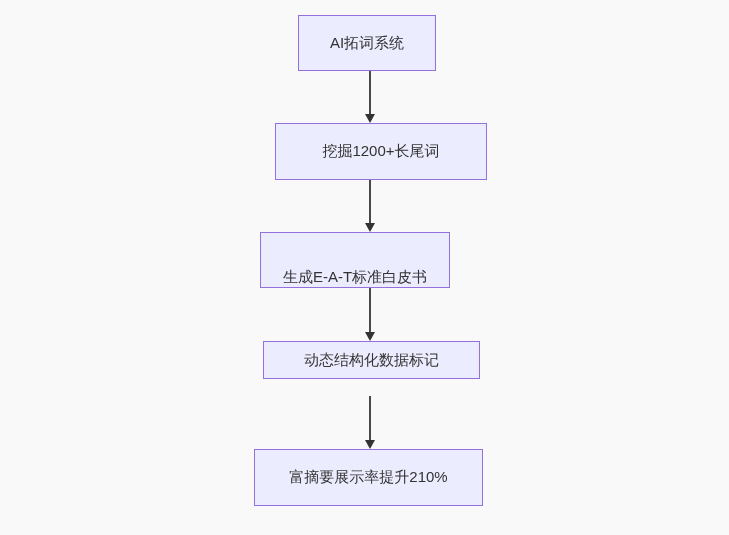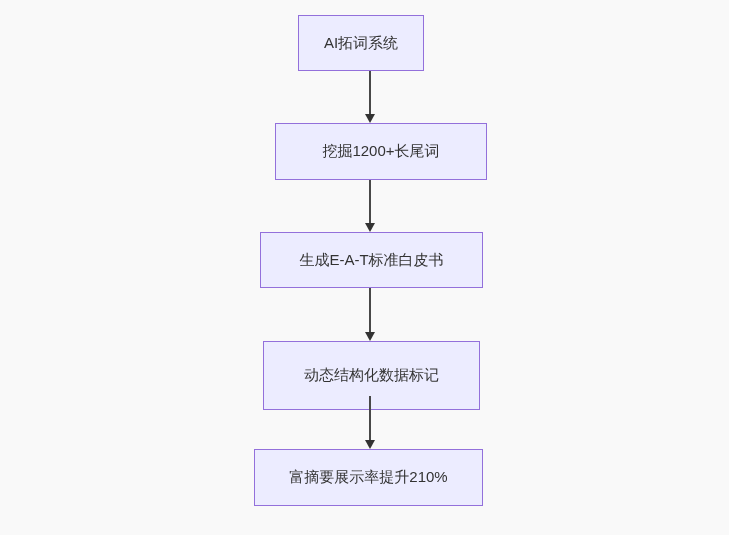--- a/index.html
+++ b/index.html
@@ -25,24 +25,24 @@
     border: 1px solid #9370DB;
     display: flex;
     align-items: center;
     justify-content: center;
   }
   .node span {
     color: #333333;
     font-size: 15px;
     white-space: nowrap;
   }
-  .n1 { left: 298px; top: 15px;  width: 126px; height: 56px; }
+  .n1 { left: 298px; top: 15px;  width: 138px; height: 56px; }
   .n2 { left: 275px; top: 123px; width: 212px; height: 57px; }
-  .n3 { left: 260px; top: 232px; width: 223px; height: 56px; }
-  .n4 { left: 263px; top: 341px; width: 217px; height: 69px; }
+  .n3 { left: 260px; top: 232px; width: 190px; height: 56px; align-items: flex-end; }
+  .n4 { left: 263px; top: 341px; width: 217px; height: 38px; }
   .n5 { left: 254px; top: 449px; width: 229px; height: 57px; }
 
   .edge {
     position: absolute;
     left: 369px;
     width: 2px;
     background: #484848;
   }
   .edge::after {
     content: "";

